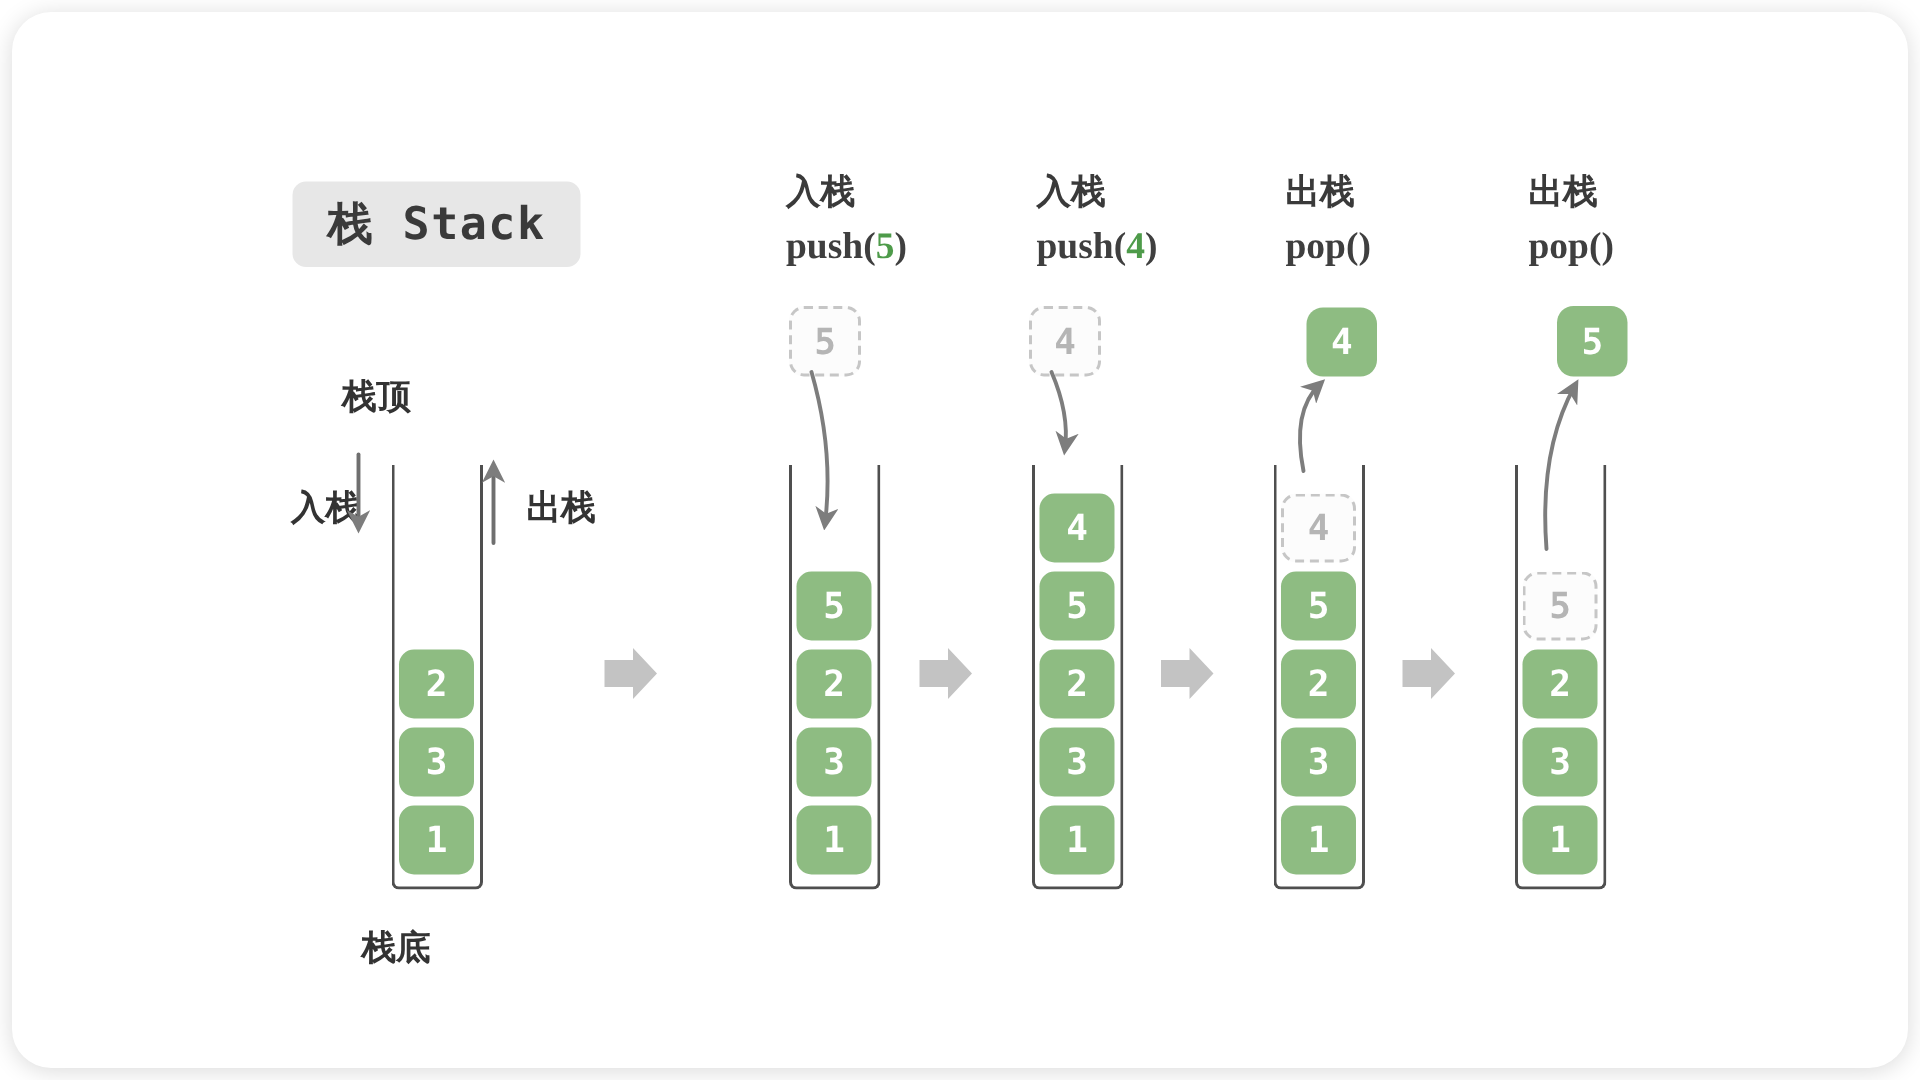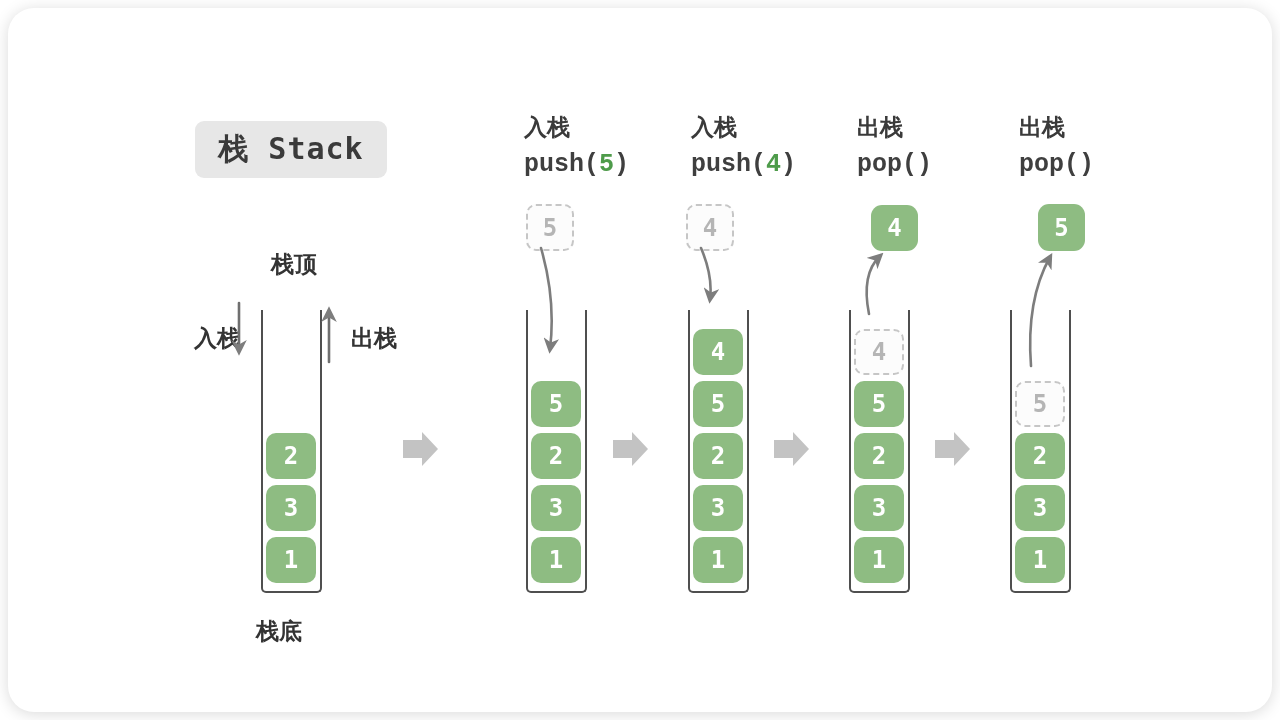--- a/index.html
+++ b/index.html
@@ -11,21 +11,21 @@
 
   
   .chip { position:absolute; left:187px; top:113px; width:192px; height:57px;
           background:#e7e7e7; border-radius:9px; display:flex; align-items:center;
           justify-content:center; font-family:"DejaVu Sans Mono", monospace;
           font-size:30px; font-weight:700; color:#3a3a3a; letter-spacing:1px; }
 
   
   .op { position:absolute; top:106px; }
   .op-cn { font-size:23px; font-weight:700; color:#3a3a3a; line-height:26px; }
-  .op-code { margin-top:10px; font-family:Liberation Mono, monospace;
+  .op-code { margin-top:10px; font-family:Liberation Serif, serif;
              font-size:25px; font-weight:600; color:#3f3f3f; line-height:30px; }
   .op-code .green { color:#4e9b4a; font-weight:700; }
 
   
   .cnlabel { position:absolute; font-size:23px; font-weight:700; color:#333333;
              line-height:26px; white-space:nowrap; }
 
   
   .well { position:absolute; top:302px; width:61px; height:283px;
           border:2px solid #4f4f4f; border-top:none; border-radius:0 0 5px 5px;
@@ -70,22 +70,22 @@
   </div>
   <div class="op" style="left:849px">
     <div class="op-cn">出栈</div>
     <div class="op-code"><span>pop(</span><span class="green"></span><span>)</span></div>
   </div>
   <div class="op" style="left:1011px">
     <div class="op-cn">出栈</div>
     <div class="op-code"><span>pop(</span><span class="green"></span><span>)</span></div>
   </div>
 
-  <div class="cnlabel" style="left:236px; top:243px; width:100px; text-align:center">栈顶</div>
-  <div class="cnlabel" style="left:221px; top:610px; width:100px; text-align:center">栈底</div>
+  <div class="cnlabel" style="left:220px; top:243px; width:100px; ">栈顶</div>
+  <div class="cnlabel" style="left:233px; top:610px; width:100px; ">栈底</div>
   <div class="cnlabel" style="left:172px; top:317px; width:60px; text-align:right">入栈</div>
   <div class="cnlabel" style="left:343px; top:317px">出栈</div>
 
   <div class="well" style="left:253px">
     <div class="blk" style="top:123px">
         <span>2</span>
       </div>
     <div class="blk" style="top:175px">
         <span>3</span>
       </div>

